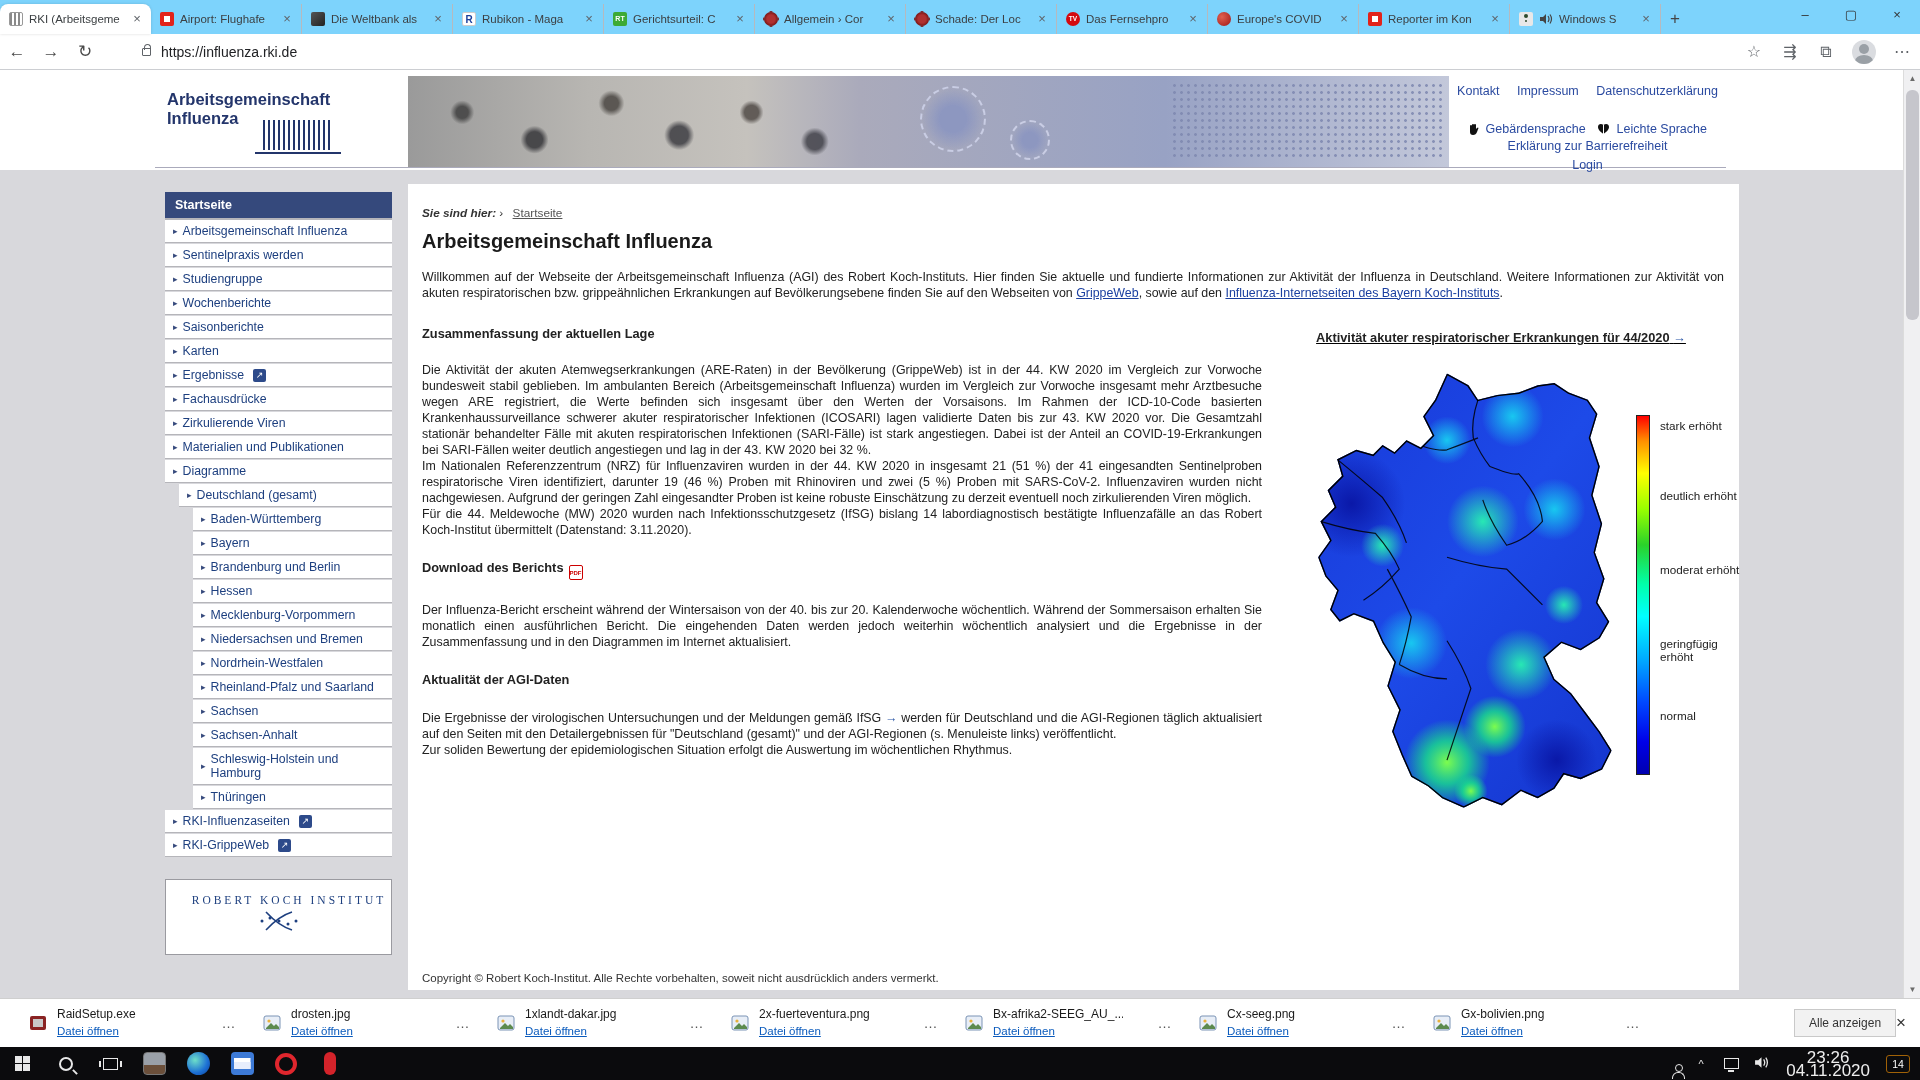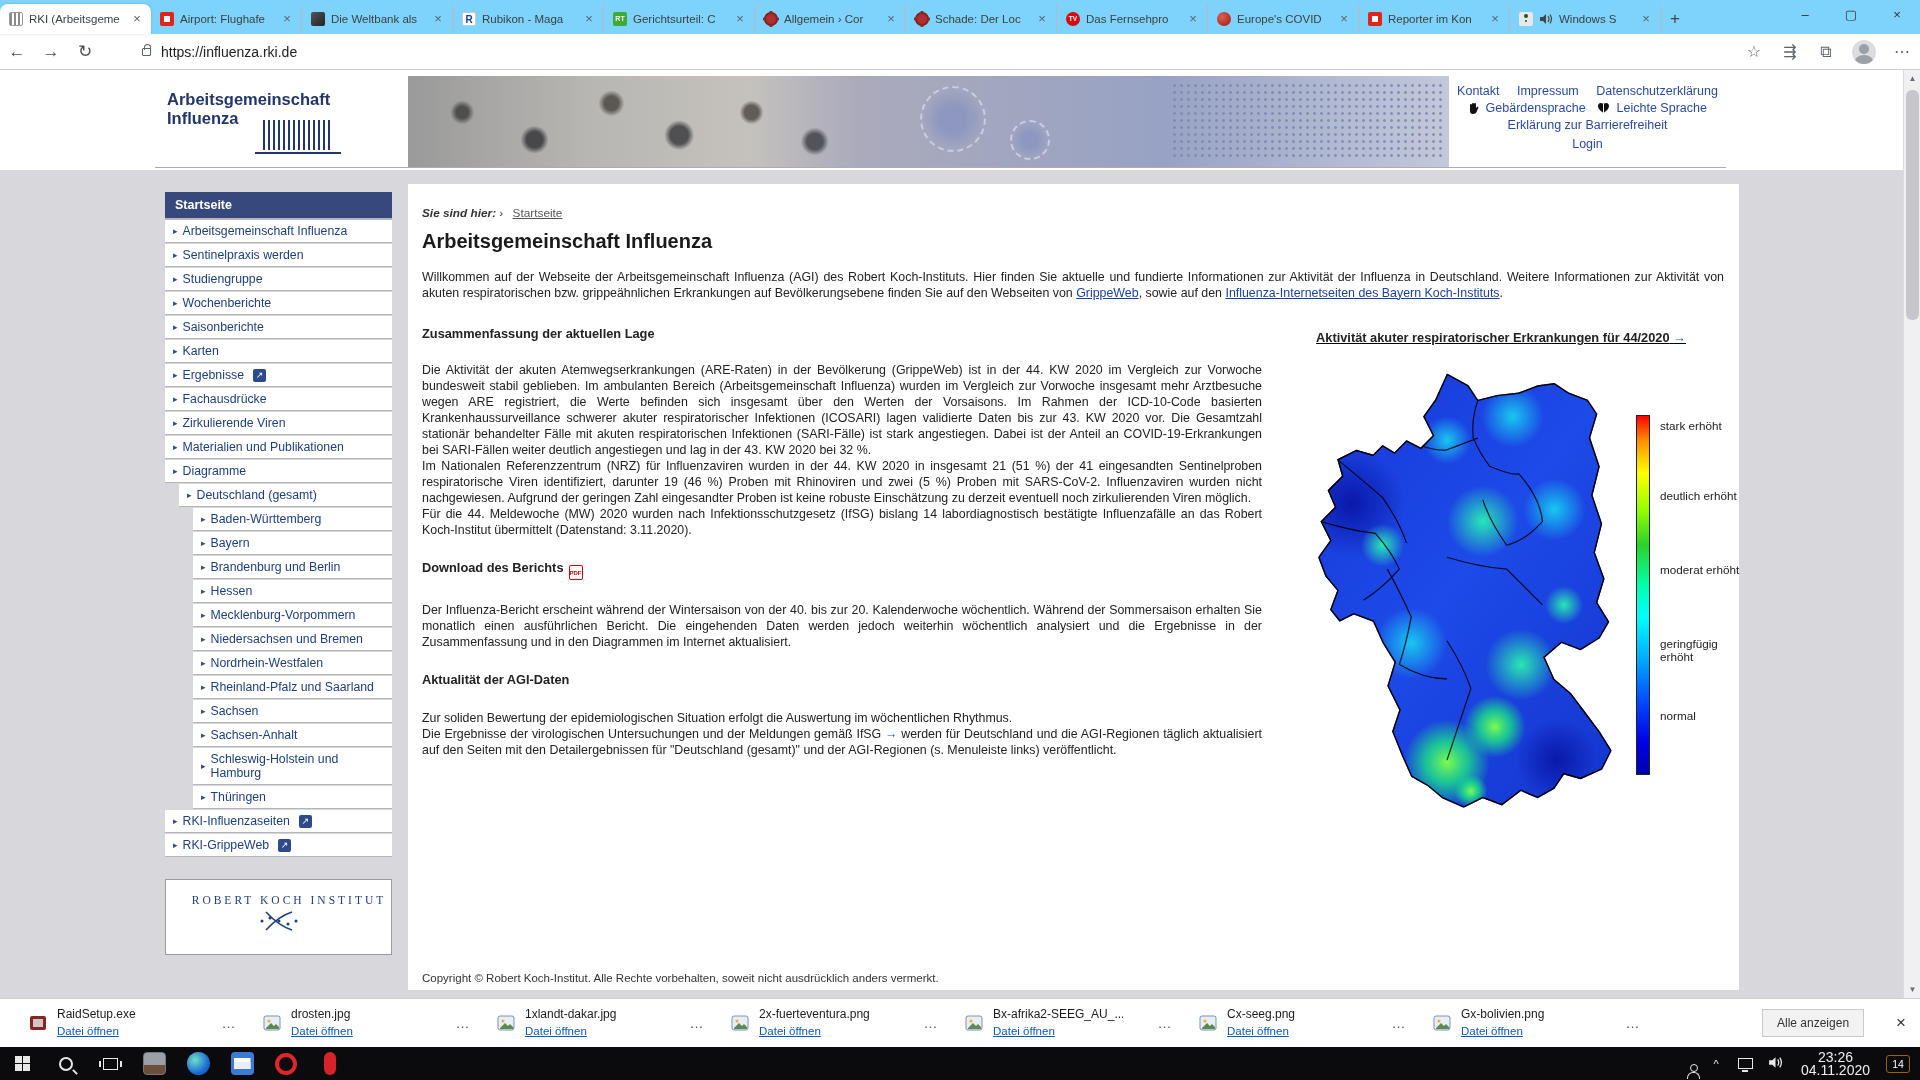--- a/index.html
+++ b/index.html
@@ -48,21 +48,21 @@
   .seg-photo { width:452px; flex:none; background:linear-gradient(90deg,#9a9a9a,#b8b6b2 40%,#c5c2bd 75%,#aab 100%); position:relative; overflow:hidden; }
   .seg-photo::before { content:""; position:absolute; inset:0;
      background:radial-gradient(circle at 12% 40%,#3a3a3a 6px,transparent 12px),radial-gradient(circle at 28% 70%,#2f2f33 8px,transparent 14px),radial-gradient(circle at 45% 30%,#44403c 7px,transparent 13px),radial-gradient(circle at 60% 65%,#35353b 9px,transparent 15px),radial-gradient(circle at 76% 40%,#4a4440 7px,transparent 12px),radial-gradient(circle at 90% 72%,#3c3c44 8px,transparent 14px); opacity:.8; }
   .seg-virus { width:305px; flex:none; background:linear-gradient(90deg,#aab,#98a2c4); position:relative; overflow:hidden; }
   .burst { position:absolute; border-radius:50%; border:2px dashed #c9cde4; background:radial-gradient(circle,#8d97c0 30%,transparent 70%); }
   .b1 { width:66px; height:66px; left:60px; top:10px; } .b2 { width:40px; height:40px; left:150px; top:44px; }
   .seg-dots { width:284px; flex:none; background:linear-gradient(90deg,#98a2c4,#c3c8da); position:relative; }
   .seg-dots::before { content:""; position:absolute; inset:6px; background:radial-gradient(#7e88b0 1.2px,transparent 1.6px); background-size:7px 7px; opacity:.85; }
   .headlinks { width:277px; flex:none; background:#fff; text-align:center; padding-top:8px; font-size:12.5px; }
   .headlinks a { color:#2a4aa0; text-decoration:none; }
-  .hl-row1 span { margin:0 7px; } .hl-row2 { margin-top:3px; } .hl-row3 { margin-top:1px; } .hl-row4 { margin-top:5px; }
+  .hl-row1 span { margin:0 7px; } .hl-row2 { margin-top:24px; } .hl-row3 { margin-top:1px; } .hl-row4 { margin-top:5px; }
   .mini-ic { display:inline-block; vertical-align:-2px; margin-right:3px; }
 
   
   .sidebar { position:absolute; left:165px; top:122px; width:227px; }
   .snav-active { background:#35497c; color:#fff; font-weight:bold; font-size:12.5px; padding:6px 0 6px 10px; border-bottom:2px solid #b5b5ba; }
   .snav { background:#fff; border-bottom:1px solid #b5b5ba; margin-bottom:1px; padding:4px 0 4px 8px; font-size:12.3px; display:flex; align-items:center; gap:5px; }
   .snav .arr { color:#35497c; font-size:9px; flex:none; }
   .snav .lbl { color:#1d3f7f; }
   .lv2 { margin-left:14px; } .lv3 { margin-left:28px; }
   .extic { display:inline-block; width:13px; height:13px; background:#2d4a8a; color:#fff; font-size:9px; line-height:13px; text-align:center; border-radius:2px; margin-left:4px; flex:none; }
@@ -99,21 +99,21 @@
   .sb-thumb { position:absolute; top:20px; left:2px; width:13px; height:230px; background:#c6c6cc; border-radius:6px; }
   .sb-down { position:absolute; bottom:0; }
 
   
   .dlbar { position:absolute; top:998px; left:0; width:1920px; height:49px; background:#fff; border-top:1px solid #cfcfcf; display:flex; align-items:center; padding-left:28px; }
   .dlitem { display:flex; align-items:center; gap:9px; width:168px; flex:none; }
   .dlicon { flex:none; }
   .dlname { font-size:12px; color:#1a1a1a; white-space:nowrap; overflow:hidden; max-width:130px; }
   .dlopen { font-size:11.5px; color:#0b5bbd; text-decoration:underline; }
   .dlmenu { width:66px; text-align:center; color:#555; font-size:14px; flex:none; letter-spacing:1px; }
-  .dlright { margin-left:auto; display:flex; align-items:center; gap:32px; padding-right:14px; }
+  .dlright { margin-left:auto; display:flex; align-items:center; gap:0; padding-right:14px; }
   .allebtn { font-size:12px; color:#333; background:#f2f2f2; border:1px solid #c9c9c9; padding:6px 14px; }
   .dlclose { font-size:17px; color:#333; }
 
   
   .taskbar { position:absolute; top:1047px; left:0; width:1920px; height:33px; background:#0b0b0d; display:flex; align-items:center; }
   .tbslot { width:44px; height:33px; display:flex; align-items:center; justify-content:center; flex:none; }
   .winflag { width:15px; height:15px; display:grid; grid-template-columns:7px 7px; grid-template-rows:7px 7px; gap:1px; }
   .winflag i { background:#e8e8e8; }
   .ring { width:14px; height:14px; border:2px solid #e8e8e8; border-radius:50%; position:relative; }
   .ring::after { content:""; position:absolute; width:6px; height:2px; background:#e8e8e8; transform:rotate(45deg); left:11px; top:12px; }
@@ -128,21 +128,21 @@
   .ic-opera { border:4px solid #e0262d; border-radius:50%; width:22px; height:22px; }
   .ic-media { width:12px; height:23px; border-radius:6px; background:#d4232a; }
   .traygroup { margin-left:auto; display:flex; align-items:center; gap:4px; padding-right:10px; }
   .trayic { width:26px; text-align:center; color:#e8e8e8; }
   .people { width:14px; height:14px; position:relative; }
   .people::before { content:""; position:absolute; left:4px; top:0; width:6px; height:6px; border:1.5px solid #e8e8e8; border-radius:50%; }
   .people::after { content:""; position:absolute; left:1px; top:8px; width:11px; height:6px; border:1.5px solid #e8e8e8; border-bottom:none; border-radius:6px 6px 0 0; }
   .chev { color:#e8e8e8; font-size:11px; }
   .netic { width:15px; height:11px; border:1.5px solid #e8e8e8; position:relative; }
   .netic::after { content:""; position:absolute; left:3px; bottom:-4px; width:6px; height:2px; background:#e8e8e8; }
-  .clock { color:#eee; font-size:14px; text-align:center; line-height:13px; padding:0 8px; }
+  .clock { color:#eee; font-size:17px; text-align:center; line-height:13px; padding:0 8px; }
   .notif { min-width:24px; height:18px; border:1px solid #a16207; border-radius:3px; color:#fff; font-size:10.5px; text-align:center; line-height:16px; padding:0 3px; margin-left:4px; }
 </style>
 </head>
 <body>
 
 <div class="screen">
 
   <div class="tabstrip">
     <div class="tab active">
       <span class="fav fav-rki"></span>
@@ -409,26 +409,26 @@
         <p>Für die 44. Meldewoche (MW) 2020 wurden nach Infektionsschutzgesetz (IfSG) bislang 14 labordiagnostisch bestätigte Influenzafälle an das Robert Koch-Institut übermittelt (Datenstand: 3.11.2020).</p>
         <div class="gap"></div>
         <div class="shead" style="margin-bottom:0">
           <span>Download des Berichts</span><span class="pdfic">PDF</span>
         </div>
         <div class="gap"></div>
         <p>Der Influenza-Bericht erscheint während der Wintersaison von der 40. bis zur 20. Kalenderwoche wöchentlich. Während der Sommersaison erhalten Sie monatlich einen ausführlichen Bericht. Die eingehenden Daten werden jedoch weiterhin wöchentlich analysiert und die Ergebnisse in der Zusammenfassung und in den Diagrammen im Internet aktualisiert.</p>
         <div class="gap"></div>
         <div class="shead" style="margin-bottom:0">Aktualität der AGI-Daten</div>
         <div class="gap"></div>
-        <p>Zur soliden Bewertung der epidemiologischen Situation erfolgt die Auswertung im wöchentlichen Rhythmus.</p>
         <p>
           <span>Die Ergebnisse der virologischen Untersuchungen und der Meldungen gemäß IfSG</span>
           <span class="bluarr">→</span>
           <span>werden für Deutschland und die AGI-Regionen täglich aktualisiert auf den Seiten mit den Detailergebnissen für "Deutschland (gesamt)" und der AGI-Regionen (s. Menuleiste links) veröffentlicht.</span>
         </p>
+        <p>Zur soliden Bewertung der epidemiologischen Situation erfolgt die Auswertung im wöchentlichen Rhythmus.</p>
       </div>
 
       <div class="rightcol">
         <div class="maptitle">
           <span>Aktivität akuter respiratorischer Erkrankungen für 44/2020</span>
           <span class="bluarr">→</span>
         </div>
         <div class="mapwrap">
           <svg width="358" height="468" viewBox="0 0 300 380">
             <defs>

